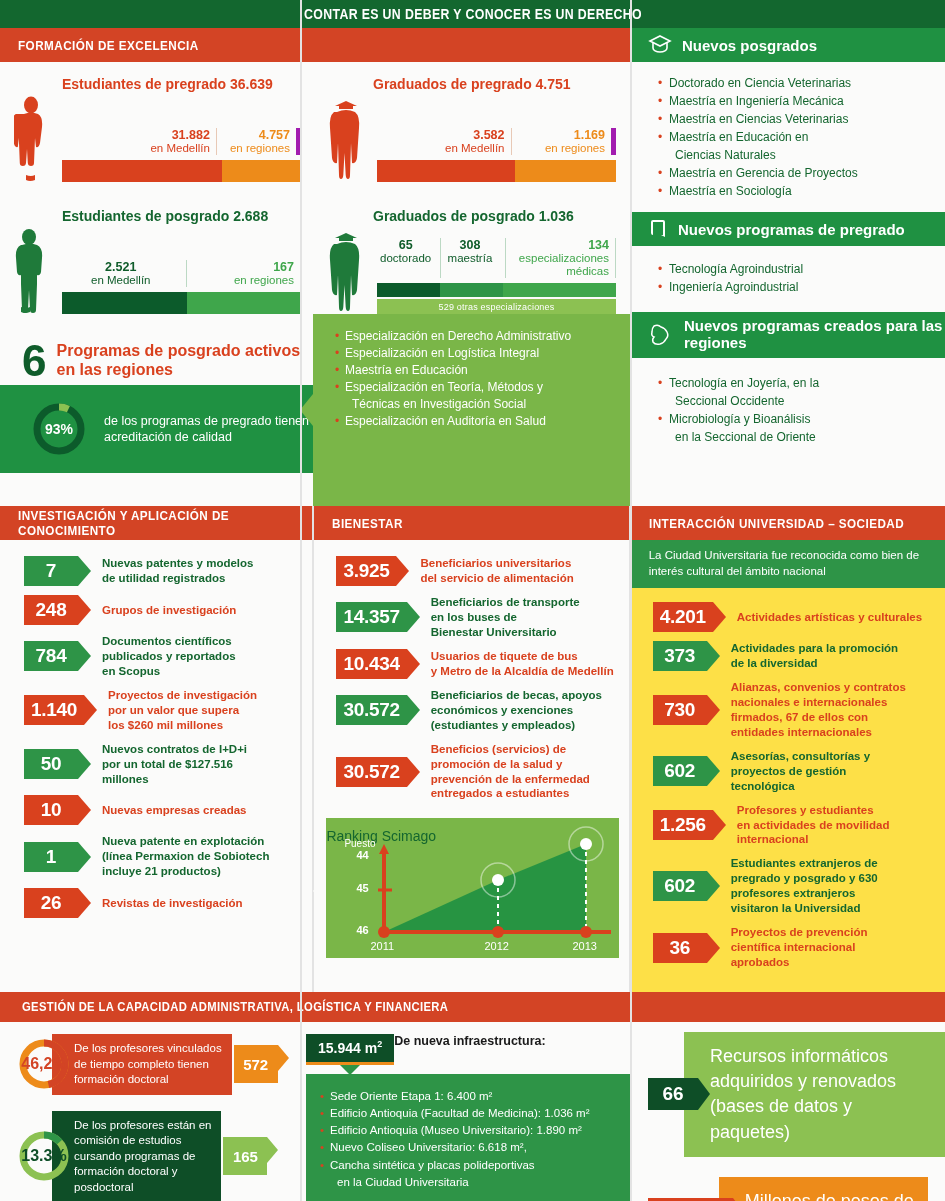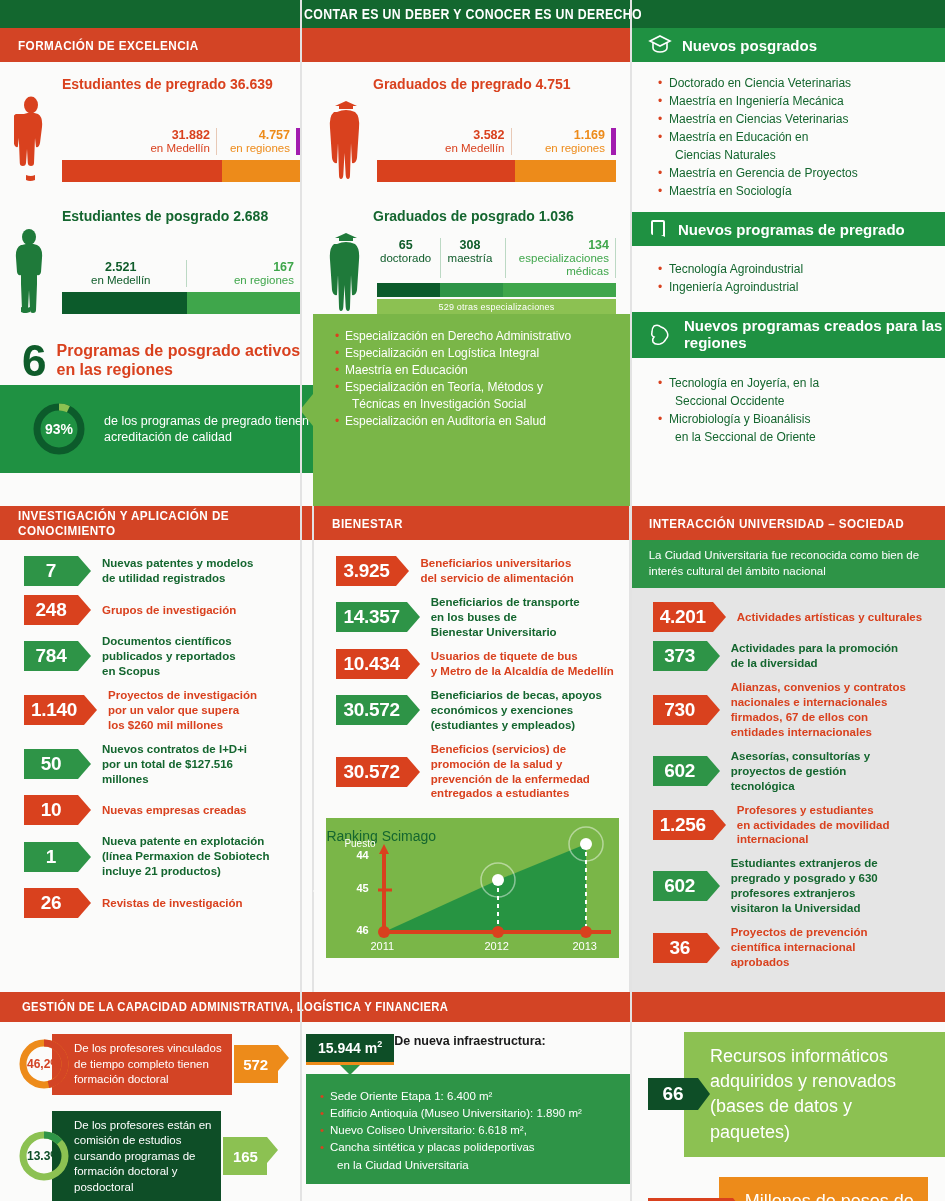--- a/index.html
+++ b/index.html
@@ -160,21 +160,21 @@
 
   .gwrap { display:flex; background:#fbfbfa; height:182px; }
   .gcol1 { width:300px; padding:12px 0 0 16px; position:relative;}
   .gcol2 { width:330px; padding:12px 0 0 6px; position:relative;}
   .gcol3 { width:315px; padding:10px 0 0 18px; position:relative;}
 
   .donut-card { display:flex; align-items:center; position:relative; margin-bottom:12px;}
   .donut { position:relative; width:56px; height:56px; z-index:3; }
   .donut .pctxt {
     position:absolute; inset:0; display:flex; align-items:center; justify-content:center;
-    font-size:12px; font-weight:800;
+    font-size:16px; font-weight:800;
   }
   .card-txt {
     color:#fff; font-size:11.5px; line-height:1.35; padding:7px 10px 7px 22px;
     margin-left:-20px; position:relative; z-index:1;
   }
   .card-txt.red { background:#D34425; }
   .card-txt.dgr { background:#0E4E27; }
 
   .tag {
     position:relative; height:38px; min-width:44px; display:flex; align-items:center;
@@ -570,21 +570,21 @@
         <div style="position:absolute;left:30px;top:64px;color:#fff;font-size:11px;font-weight:700;">45</div>
         <div style="position:absolute;left:30px;top:106px;color:#fff;font-size:11px;font-weight:700;">46</div>
         <div style="position:absolute;left:44px;top:122px;color:#fff;font-size:11px;">2011</div>
         <div style="position:absolute;left:158px;top:122px;color:#fff;font-size:11px;">2012</div>
         <div style="position:absolute;left:246px;top:122px;color:#fff;font-size:11px;">2013</div>
       </div>
     </div>
 
     <div class="divider"></div>
 
-    <div style="width:315px;background:#e5e5e5;">
+    <div style="width:315px;background:#fde047;">
       <div class="cu-note">La Ciudad Universitaria fue reconocida como bien de interés cultural del ámbito nacional</div>
       <div style="padding:14px 10px 0 22px;">
         <div class="chev-row">
           <div class="chev r">4.201</div>
           <div class="chev-txt r"><span>Actividades artísticas y culturales</span></div>
         </div>
         <div class="chev-row">
           <div class="chev g">373</div>
           <div class="chev-txt g"><span>Actividades para la promoción</span><br><span>de la diversidad</span></div>
         </div>
@@ -653,20 +653,21 @@
     <div class="gcol2">
       <div class="infra-head">
         <div class="m2-badge">
           <span>15.944 m</span><sup style="font-size:9px">2</sup>
         </div>
         <div class="lbl">De nueva infraestructura:</div>
       </div>
       <div class="infra-box">
         <ul>
           <li>Sede Oriente Etapa 1: 6.400 m²</li>
+          <li>Edificio Antioquia (Facultad de Medicina): 1.036 m²</li>
           <li>Edificio Antioquia (Museo Universitario): 1.890 m²</li>
           <li>Nuevo Coliseo Universitario: 6.618 m²,</li>
           <li>Cancha sintética y placas polideportivas</li>
           <li class="cont">en la Ciudad Universitaria</li>
         </ul>
       </div>
     </div>
 
     <div class="vline" style="left:630px"></div>
 

